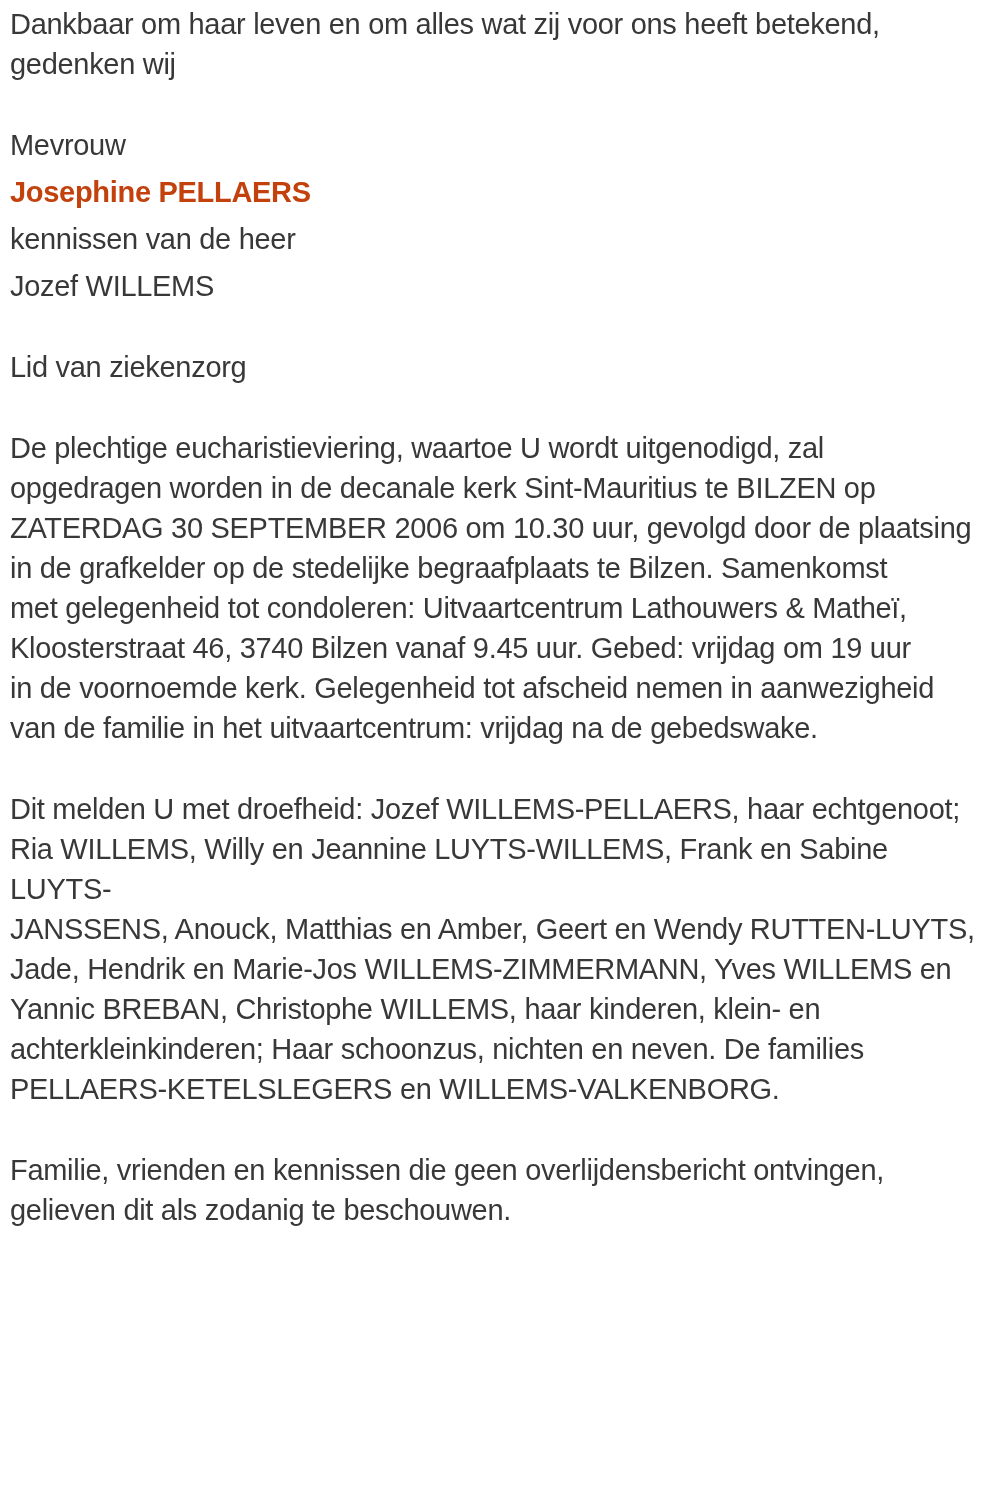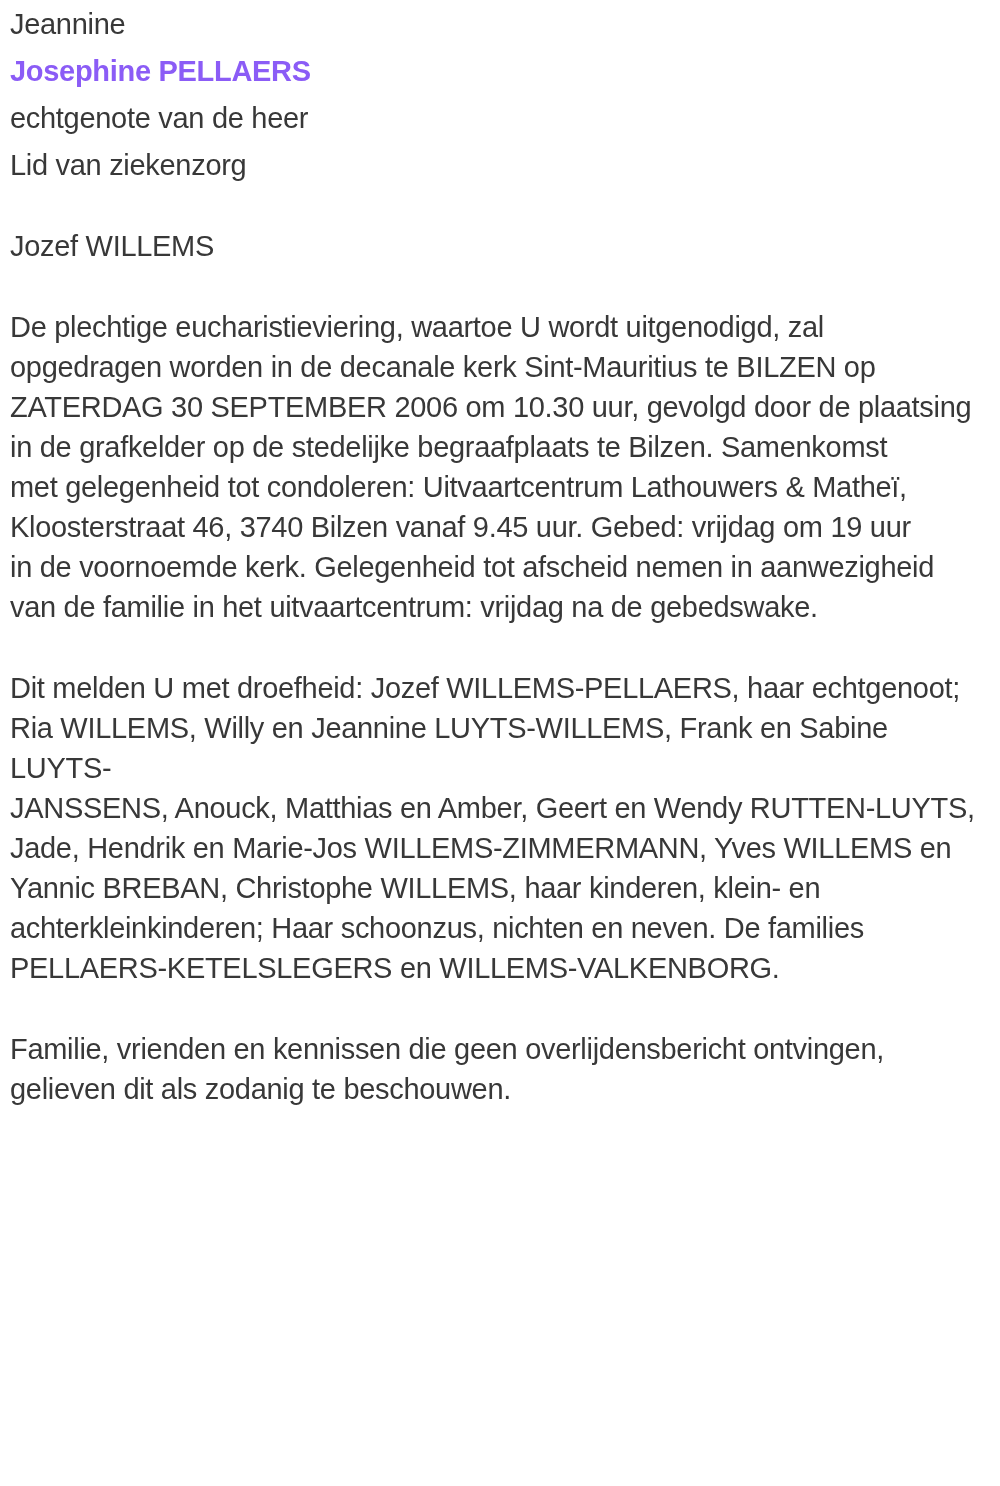--- a/index.html
+++ b/index.html
@@ -22,38 +22,40 @@
   }
   p {
     margin: 0 0 41px 0;
     white-space: pre-line; 
   }
   p.tight {
     margin-bottom: 7px;
   }
   p.name-line {
     font-weight: 700;
-    color: #8b5cf6;
+    color: #c2410c;
   }
 </style>
 </head>
 <body>
 
 <main class="obituary">
 
+  <p>Dankbaar om haar leven en om alles wat zij voor ons heeft betekend,
+gedenken wij</p>
 
-  <p class="tight">Jeannine</p>
+  <p class="tight">Mevrouw</p>
 
   <p class="tight name-line">Josephine PELLAERS</p>
 
-  <p class="tight">echtgenote van de heer</p>
+  <p class="tight">kennissen van de heer</p>
+
+  <p>Jozef WILLEMS</p>
 
   <p>Lid van ziekenzorg</p>
-
-  <p>Jozef WILLEMS</p>
 
 
   <p>De plechtige eucharistieviering, waartoe U wordt uitgenodigd, zal
 opgedragen worden in de decanale kerk Sint-Mauritius te BILZEN op
 ZATERDAG 30 SEPTEMBER 2006 om 10.30 uur, gevolgd door de plaatsing
 in de grafkelder op de stedelijke begraafplaats te Bilzen. Samenkomst
 met gelegenheid tot condoleren: Uitvaartcentrum Lathouwers &amp; Matheï,
 Kloosterstraat 46, 3740 Bilzen vanaf 9.45 uur. Gebed: vrijdag om 19 uur
 in de voornoemde kerk. Gelegenheid tot afscheid nemen in aanwezigheid
 van de familie in het uitvaartcentrum: vrijdag na de gebedswake.</p>

